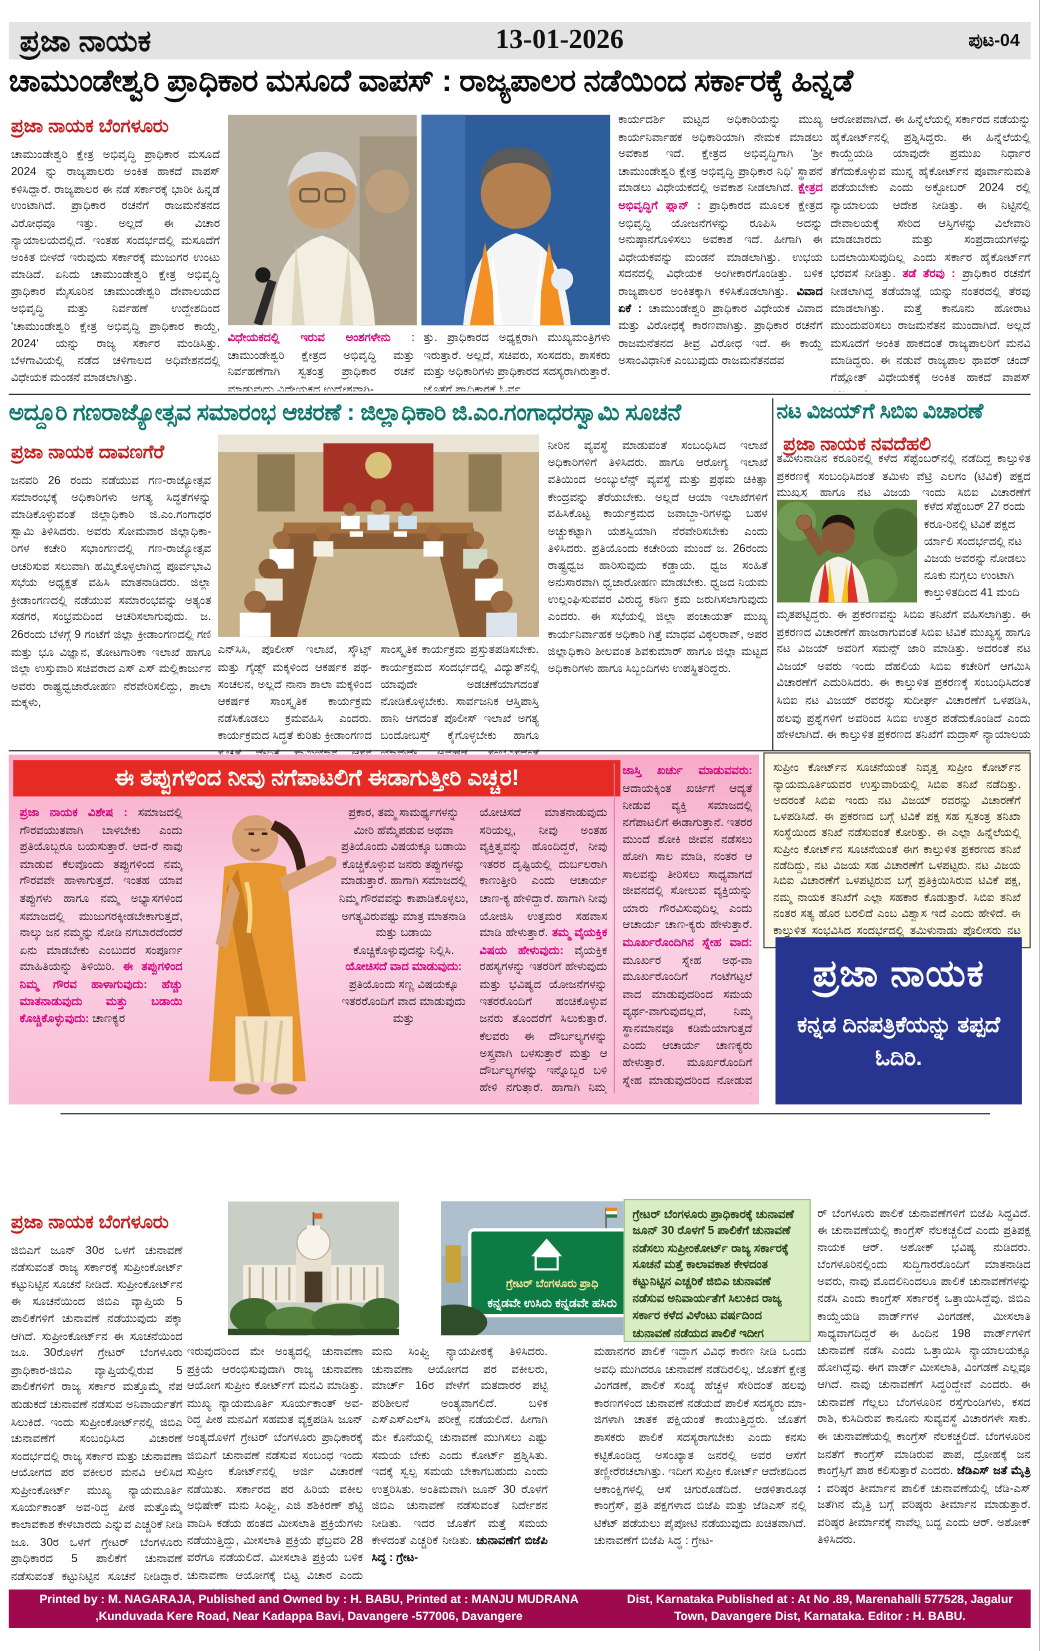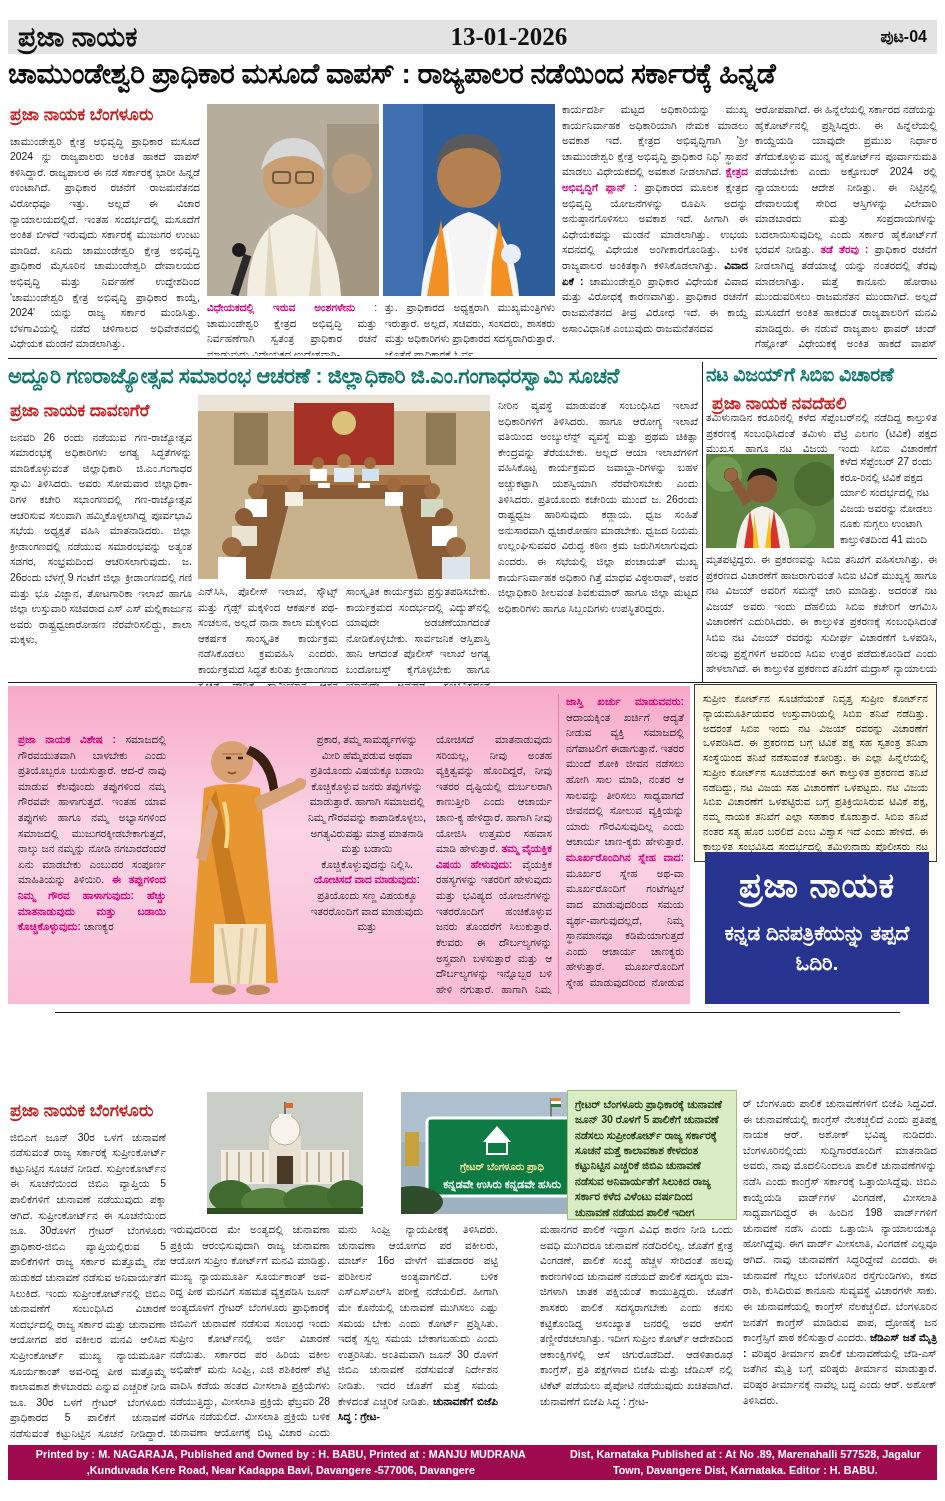--- a/index.html
+++ b/index.html
@@ -178,20 +178,21 @@
   <div class="col" style="left:840px;top:454px;width:97px;height:94px;text-align:left;">
     <span>ಕಳೆದ ಸೆಪ್ಟೆಂಬರ್ 27 ರಂದು ಕರೂ-ರಿನಲ್ಲಿ ಟಿವಿಕೆ ಪಕ್ಷದ ರ್ಯಾಲಿ ಸಂದರ್ಭದಲ್ಲಿ ನಟ ವಿಜಯ ಅವರನ್ನು ನೋಡಲು ನೂಕು ನುಗ್ಗಲು ಉಂಟಾಗಿ ಕಾಲ್ತುಳಿತದಿಂದ 41 ಮಂದಿ</span>
   </div>
   <div class="col" style="left:706px;top:552px;width:231px;height:128px;">
     <span>ಮೃತಪಟ್ಟಿದ್ದರು. ಈ ಪ್ರಕರಣವನ್ನು ಸಿಬಿಐ ತನಿಖೆಗೆ ವಹಿಸಲಾಗಿತ್ತು. ಈ ಪ್ರಕರಣದ ವಿಚಾರಣೆಗೆ ಹಾಜರಾಗುವಂತೆ ಸಿಬಿಐ ಟಿವಿಕೆ ಮುಖ್ಯಸ್ಥ ಹಾಗೂ ನಟ ವಿಜಯ್ ಅವರಿಗೆ ಸಮನ್ಸ್ ಜಾರಿ ಮಾಡಿತ್ತು. ಅದರಂತೆ ನಟ ವಿಜಯ್ ಅವರು ಇಂದು ದೆಹಲಿಯ ಸಿಬಿಐ ಕಚೇರಿಗೆ ಆಗಮಿಸಿ ವಿಚಾರಣೆಗೆ ಎದುರಿಸಿದರು. ಈ ಕಾಲ್ತುಳಿತ ಪ್ರಕರಣಕ್ಕೆ ಸಂಬಂಧಿಸಿದಂತೆ ಸಿಬಿಐ ನಟ ವಿಜಯ್ ರವರನ್ನು ಸುದೀರ್ಘ ವಿಚಾರಣೆಗೆ ಒಳಪಡಿಸಿ, ಹಲವು ಪ್ರಶ್ನೆಗಳಿಗೆ ಅವರಿಂದ ಸಿಬಿಐ ಉತ್ತರ ಪಡೆದುಕೊಂಡಿದೆ ಎಂದು ಹೇಳಲಾಗಿದೆ. ಈ ಕಾಲ್ತುಳಿತ ಪ್ರಕರಣದ ತನಿಖೆಗೆ ಮದ್ರಾಸ್ ನ್ಯಾಯಾಲಯ ಎಸ್‌ಐಟಿ ರಚನೆಗೆ ಸೂಚಿಸಿತ್ತು. ನಂತರ ಸುಪ್ರೀಂ ಕೋರ್ಟ್ ಈ ಕಾಲ್ತುಳಿತ ಪ್ರಕರಣದ ಬಗ್ಗೆ ಸಿಬಿಐ ತನಿಖೆ ನಡೆಸುವಂತೆ ಸೂಚಿಸಿತ್ತು.</span>
   </div>
 
   <div class="hr" style="left:8px;top:682px;width:929px;"></div>
 
   <div class="abs pinkbox">
+    <div class="banner">ಈ ತಪ್ಪುಗಳಿಂದ ನೀವು ನಗೆಪಾಟಲಿಗೆ ಈಡಾಗುತ್ತೀರಿ ಎಚ್ಚರ!</div>
     <div class="col" style="left:10px;top:46px;width:148px;height:262px;"><span class="seg-s">ಪ್ರಜಾ ನಾಯಕ ವಿಶೇಷ :</span> <span class="seg-n">ಸಮಾಜದಲ್ಲಿ ಗೌರವಯುತವಾಗಿ ಬಾಳಬೇಕು ಎಂದು ಪ್ರತಿಯೊಬ್ಬರೂ ಬಯಸುತ್ತಾರೆ. ಆದ-ರೆ ನಾವು ಮಾಡುವ ಕೆಲವೊಂದು ತಪ್ಪುಗಳಿಂದ ನಮ್ಮ ಗೌರವವೇ ಹಾಳಾಗುತ್ತದೆ. ಇಂತಹ ಯಾವ ತಪ್ಪುಗಳು ಹಾಗೂ ನಮ್ಮ ಅಭ್ಯಾಸಗಳಿಂದ ಸಮಾಜದಲ್ಲಿ ಮುಜುಗರಕ್ಕೀಡಬೇಕಾಗುತ್ತದೆ, ನಾಲ್ಕು ಜನ ನಮ್ಮನ್ನು ನೋಡಿ ನಗಬಾರದೆಂದರೆ ಏನು ಮಾಡಬೇಕು ಎಂಬುದರ ಸಂಪೂರ್ಣ ಮಾಹಿತಿಯನ್ನು ತಿಳಿಯಿರಿ.</span> <span class="seg-s">ಈ ತಪ್ಪುಗಳಿಂದ ನಿಮ್ಮ ಗೌರವ ಹಾಳಾಗುವುದು: ಹೆಚ್ಚು ಮಾತನಾಡುವುದು ಮತ್ತು ಬಡಾಯಿ ಕೊಚ್ಚಿಕೊಳ್ಳುವುದು:</span> <span class="seg-n">ಚಾಣಕ್ಯರ</span> </div>
     <div class="photo" style="left:158px;top:42px;width:140px;height:268px;">
       <svg width="140" height="268" viewBox="0 0 140 268">
         <circle cx="66" cy="34" r="21" fill="#d8a173"></circle>
         <path d="M84 18 Q108 26 112 60 L104 64 Q100 34 80 26 Z" fill="#3a2012"></path>
         <path d="M56 26 L76 26" stroke="#b9845a" stroke-width="2"></path>
         <path d="M60 30 h5 M72 30 h5" stroke="#3a2012" stroke-width="2.4"></path>
         <path d="M62 44 Q66 47 70 44" stroke="#8a5433" stroke-width="2" fill="none"></path>
         <path d="M38 60 Q66 52 94 60 L112 255 L24 255 Z" fill="#e8962f"></path>
         <path d="M50 62 L92 250 L70 255 L40 80 Z" fill="#c87c1f"></path>

